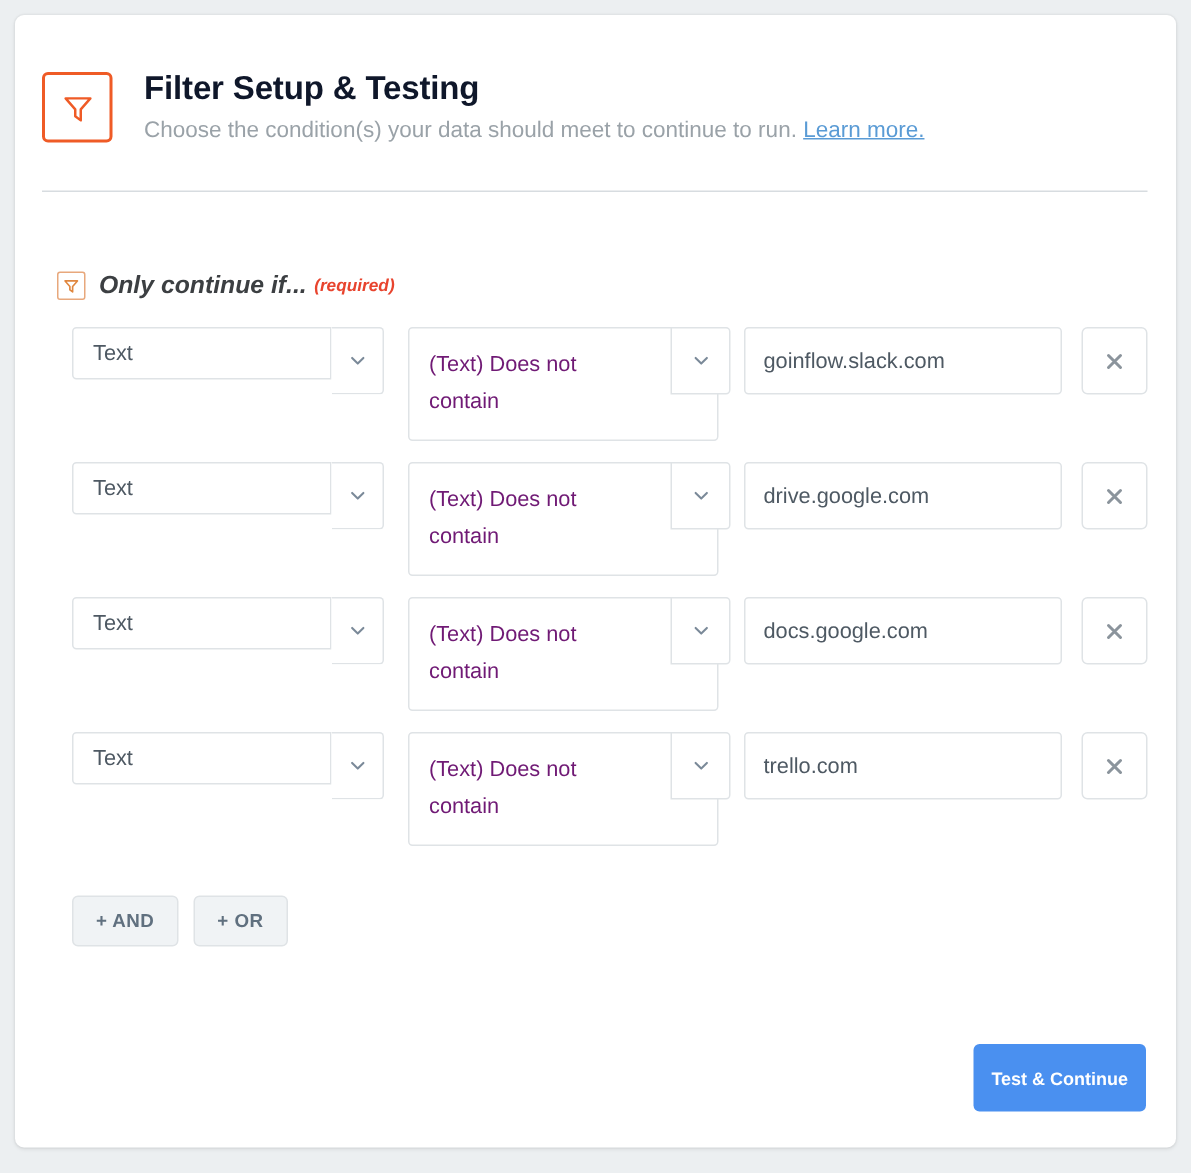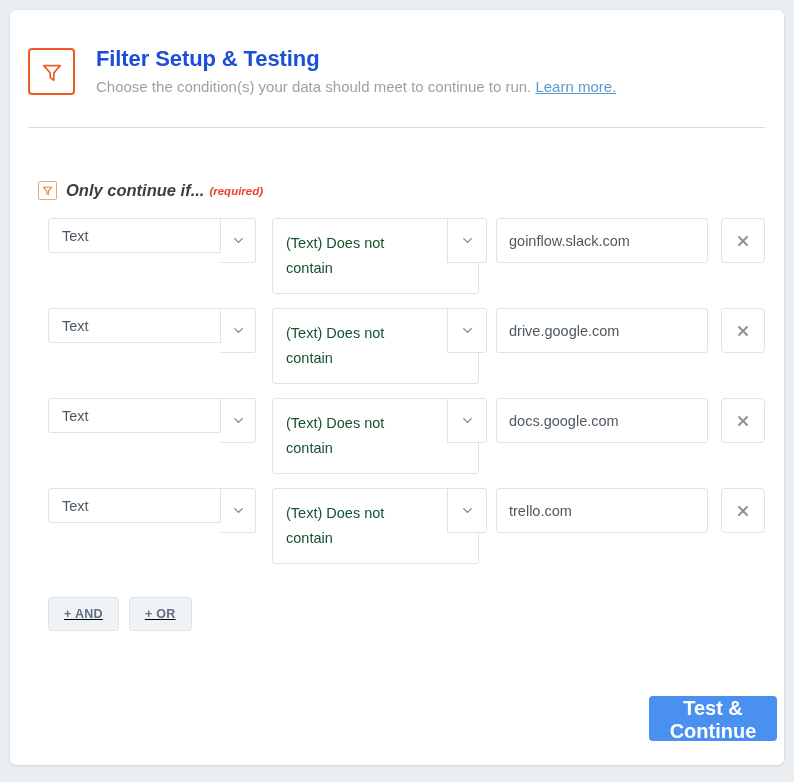--- a/index.html
+++ b/index.html
@@ -42,21 +42,21 @@
     justify-content: center;
     flex: none;
     margin-top: 2px;
   }
   .header-text {
     margin-left: 21px;
   }
   .page-title {
     font-size: 22px;
     font-weight: bold;
-    color: #1d4ed8;
+    color: #0f172a;
     line-height: 26px;
     margin: 0;
     letter-spacing: -0.1px;
   }
   .page-subtitle {
     font-size: 15px;
     color: #9aa2a8;
     line-height: 20px;
     margin: 5px 0 0 0;
   }
@@ -154,21 +154,21 @@
     position: absolute;
     left: 224px;
     top: 0;
     width: 207px;
     min-height: 45px;
     padding: 12px 45px 12px 13px;
     border: 1px solid #dfe3e6;
     border-radius: 3px;
     background: #fff;
     font-size: 14.5px;
-    color: #14532d;
+    color: #701a75;
     line-height: 25px;
   }
   .cond-chevron {
     position: absolute;
     left: 399px;
     top: 0;
     width: 40px;
     height: 45px;
     border: 1px solid #dfe3e6;
     border-radius: 0 3px 3px 0;
@@ -214,48 +214,47 @@
     display: block;
   }
 
   
   .logic-buttons {
     position: absolute;
     left: 38px;
     top: 587px;
     display: flex;
     gap: 10px;
-    text-decoration: underline;
   }
   .logic-btn {
     font-family: "Liberation Sans", sans-serif;
     font-size: 12.5px;
     font-weight: bold;
     color: #60707f;
     background: #f0f3f5;
     border: 1px solid #dfe3e6;
     border-radius: 4px;
     padding: 9px 15px;
     cursor: pointer;
     letter-spacing: 0.3px;
   }
 
   
   .cta-btn {
     position: absolute;
     left: 639px;
     top: 686px;
-    width: 128px;
+    width: 115px;
     height: 45px;
     background: #4a90f0;
     color: #ffffff;
     border: none;
     border-radius: 4px;
     font-family: "Liberation Sans", sans-serif;
-    font-size: 20px;
+    font-size: 12px;
     font-weight: bold;
     cursor: pointer;
   }
 </style>
 </head>
 <body>
 
 <div class="card">
 
   <div class="header">

